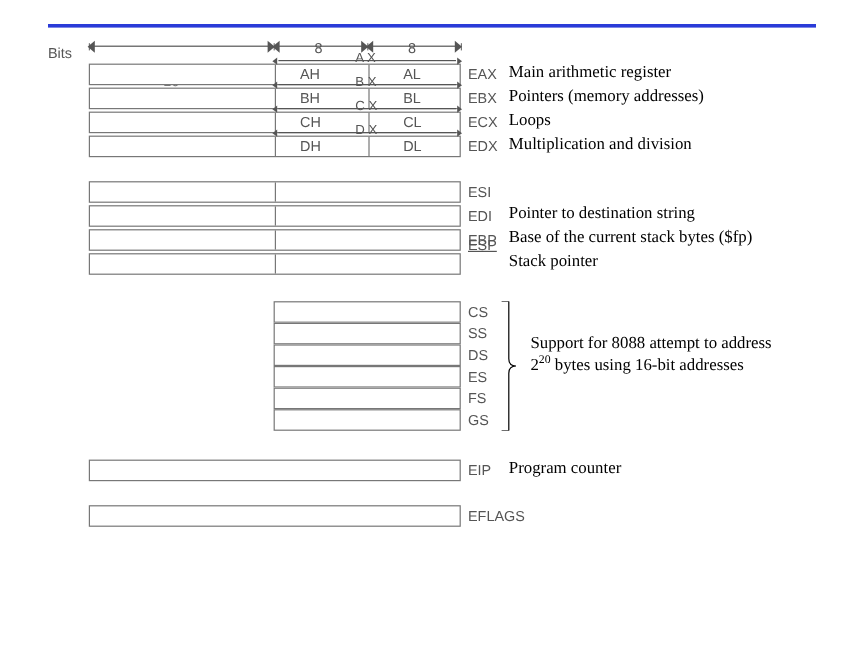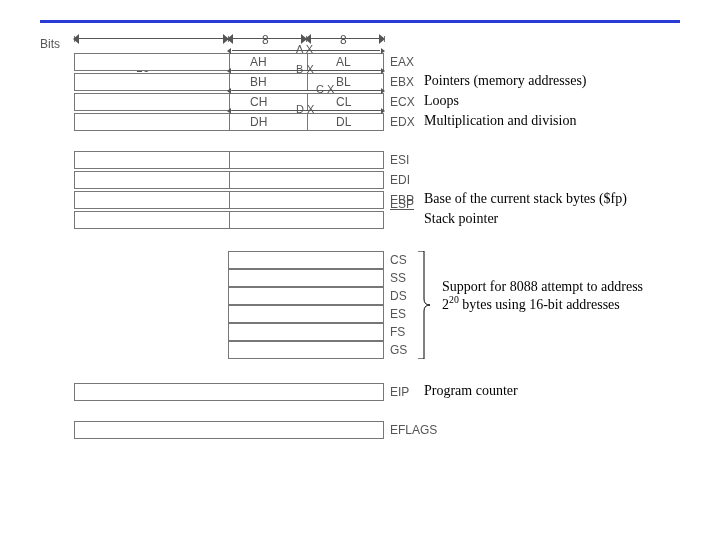--- a/index.html
+++ b/index.html
@@ -129,20 +129,21 @@
     </div>
     <div class="arrow" style="left:188px; top:15px; width:156px; height:6px;">
       <div class="shaft" style="top:2px;"></div>
         <div class="head-l" style="border-top-width:3px;border-bottom-width:3px;border-right-width:4px;"></div>
         <div class="head-r" style="border-top-width:3px;border-bottom-width:3px;border-left-width:4px;"></div>
     </div>
     <span class="lbl" style="left:256px; top:10px; font-size:11px;">A X</span>
     <span class="lbl" style="left:210px; top:22px;">AH</span>
     <span class="lbl" style="left:296px; top:22px;">AL</span>
     <span class="lbl" style="left:350px; top:22px;">EAX</span>
+    <span class="desc" style="left:384px; top:20px;">Main arithmetic register</span>
 
     <div class="reg-outer" style="left:34px; top:40px; width:310px; height:18px;">
       <div class="inner-line" style="left:154px; top:0; width:1px; height:100%;"></div>
       <div class="inner-line" style="left:232px; top:0; width:1px; height:100%;"></div>
     </div>
     <div class="arrow" style="left:188px; top:35px; width:156px; height:6px;">
       <div class="shaft" style="top:2px;"></div>
         <div class="head-l" style="border-top-width:3px;border-bottom-width:3px;border-right-width:4px;"></div>
         <div class="head-r" style="border-top-width:3px;border-bottom-width:3px;border-left-width:4px;"></div>
     </div>
@@ -154,21 +155,21 @@
 
     <div class="reg-outer" style="left:34px; top:60px; width:310px; height:18px;">
       <div class="inner-line" style="left:154px; top:0; width:1px; height:100%;"></div>
       <div class="inner-line" style="left:232px; top:0; width:1px; height:100%;"></div>
     </div>
     <div class="arrow" style="left:188px; top:55px; width:156px; height:6px;">
       <div class="shaft" style="top:2px;"></div>
         <div class="head-l" style="border-top-width:3px;border-bottom-width:3px;border-right-width:4px;"></div>
         <div class="head-r" style="border-top-width:3px;border-bottom-width:3px;border-left-width:4px;"></div>
     </div>
-    <span class="lbl" style="left:256px; top:50px; font-size:11px;margin-left:20px;">C X</span>
+    <span class="lbl" style="left:256px; top:50px; font-size:11px;">C X</span>
     <span class="lbl" style="left:210px; top:62px;">CH</span>
     <span class="lbl" style="left:296px; top:62px;">CL</span>
     <span class="lbl" style="left:350px; top:62px;">ECX</span>
     <span class="desc" style="left:384px; top:60px;">Loops</span>
 
     <div class="reg-outer" style="left:34px; top:80px; width:310px; height:18px;">
       <div class="inner-line" style="left:154px; top:0; width:1px; height:100%;"></div>
       <div class="inner-line" style="left:232px; top:0; width:1px; height:100%;"></div>
     </div>
     <div class="arrow" style="left:188px; top:75px; width:156px; height:6px;">
@@ -184,20 +185,21 @@
 
     <div class="reg-outer" style="left:34px; top:118px; width:310px; height:18px;">
       <div class="inner-line" style="left:154px; top:0; width:1px; height:100%;"></div>
     </div>
     <span class="lbl" style="left:350px; top:120px;">ESI</span>
 
     <div class="reg-outer" style="left:34px; top:138px; width:310px; height:18px;">
       <div class="inner-line" style="left:154px; top:0; width:1px; height:100%;"></div>
     </div>
     <span class="lbl" style="left:350px; top:140px;">EDI</span>
+    <span class="desc" style="left:384px; top:138px;">Pointer to destination string</span>
 
     <div class="reg-outer" style="left:34px; top:158px; width:310px; height:18px;">
       <div class="inner-line" style="left:154px; top:0; width:1px; height:100%;"></div>
     </div>
     <span class="lbl" style="left:350px; top:160px;">EBP</span>
     <span class="desc" style="left:384px; top:158px;">Base of the current stack bytes ($fp)</span>
 
     <div class="reg-outer" style="left:34px; top:178px; width:310px; height:18px;">
       <div class="inner-line" style="left:154px; top:0; width:1px; height:100%;"></div>
     </div>

